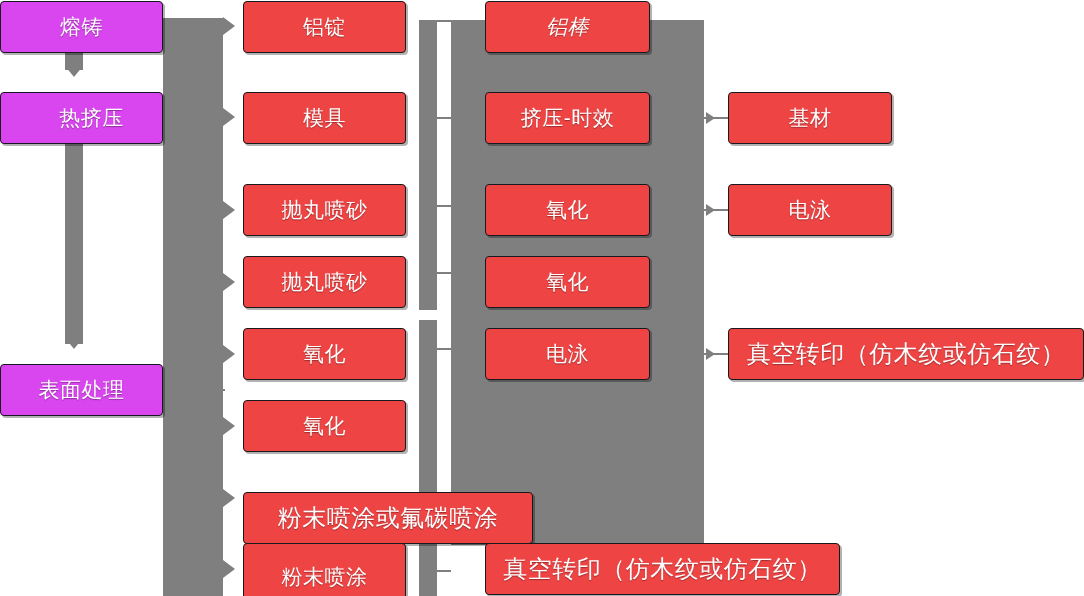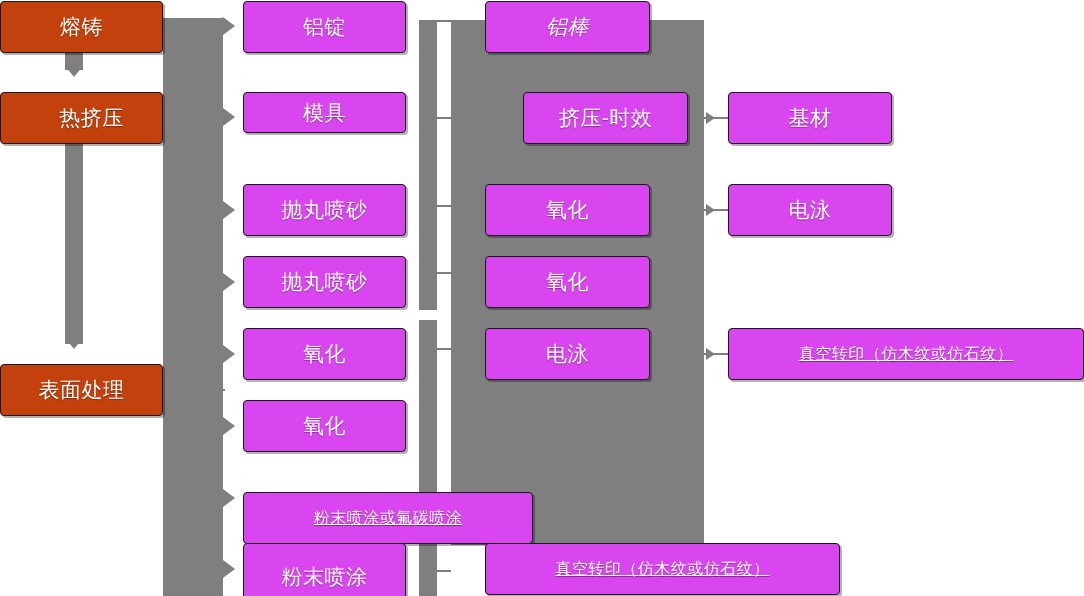--- a/index.html
+++ b/index.html
@@ -61,23 +61,23 @@
     color: #ffffff;
     border: 1px solid #16191d;
     border-radius: 4px;
     box-shadow: 2px 2px 0 rgba(0,0,0,0.30);
     font-size: 21px;
     line-height: 1.1;
     letter-spacing: 0.5px;
     white-space: nowrap;
     text-shadow: 0 1px 1px rgba(0,0,0,0.35);
   }
-  .node.dark  { background: #c2410c; }
-  .node.light { background: #d946ef; }
-  .node.wide  { font-size: 16px; text-decoration: underline; }
+  .node.dark  { background: #d946ef; }
+  .node.light { background: #ef4444; }
+  .node.wide  { font-size: 24px; }
 </style>
 </head>
 <body>
 
 <div id="canvas">
 
   <div class="gray" style="left:163px; top:18px; width:60px; height:578px;"></div>
 
   <div class="gray" style="left:163px; top:18px; width:60px; height:18px;"></div>
 
@@ -116,29 +116,29 @@
   <div class="gray-arrow-sm" style="left:706px; top:348px;"></div>
   <div class="tick" style="left:704px; top:117px; width:24px;"></div>
   <div class="tick" style="left:704px; top:209px; width:24px;"></div>
   <div class="tick" style="left:704px; top:353px; width:24px;"></div>
 
   <div id="nodes-layer">
       <div class="node dark" style="left: 0px; top: 1px; width: 163px; height: 52px;">熔铸</div>
       <div class="node dark" style="left: 0px; top: 92px; width: 163px; height: 52px; padding-left: 20px;">热挤压</div>
       <div class="node dark" style="left: 0px; top: 364px; width: 163px; height: 52px;">表面处理</div>
       <div class="node light" style="left: 243px; top: 1px; width: 163px; height: 52px;">铝锭</div>
-      <div class="node light" style="left: 243px; top: 92px; width: 163px; height: 41px;">模具</div>
+      <div class="node light" style="left: 243px; top: 92px; width: 163px; height: 52px;">模具</div>
       <div class="node light" style="left: 243px; top: 184px; width: 163px; height: 52px;">抛丸喷砂</div>
       <div class="node light" style="left: 243px; top: 256px; width: 163px; height: 52px;">抛丸喷砂</div>
       <div class="node light" style="left: 243px; top: 328px; width: 163px; height: 52px;">氧化</div>
       <div class="node light" style="left: 243px; top: 400px; width: 163px; height: 52px;">氧化</div>
       <div class="node light wide" style="left: 243px; top: 492px; width: 290px; height: 52px;">粉末喷涂或氟碳喷涂</div>
       <div class="node light" style="left: 243px; top: 543px; width: 163px; height: 68px;">粉末喷涂</div>
       <div class="node light" style="left: 485px; top: 1px; width: 165px; height: 52px; font-style: italic;">铝棒</div>
-      <div class="node light" style="left: 485px; top: 92px; width: 165px; height: 52px; margin-left: 38px;">挤压-时效</div>
+      <div class="node light" style="left: 485px; top: 92px; width: 165px; height: 52px;">挤压-时效</div>
       <div class="node light" style="left: 485px; top: 184px; width: 165px; height: 52px;">氧化</div>
       <div class="node light" style="left: 485px; top: 256px; width: 165px; height: 52px;">氧化</div>
       <div class="node light" style="left: 485px; top: 328px; width: 165px; height: 52px;">电泳</div>
       <div class="node light wide" style="left: 485px; top: 543px; width: 355px; height: 52px;">真空转印（仿木纹或仿石纹）</div>
       <div class="node light" style="left: 728px; top: 92px; width: 164px; height: 52px;">基材</div>
       <div class="node light" style="left: 728px; top: 184px; width: 164px; height: 52px;">电泳</div>
       <div class="node light wide" style="left: 728px; top: 328px; width: 356px; height: 52px;">真空转印（仿木纹或仿石纹）</div>
     </div>
 
 </div>

